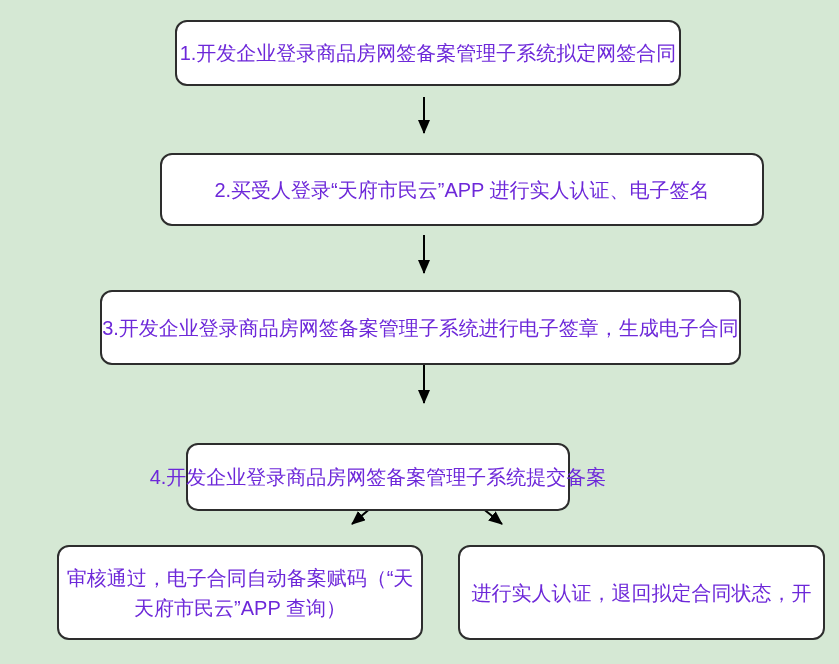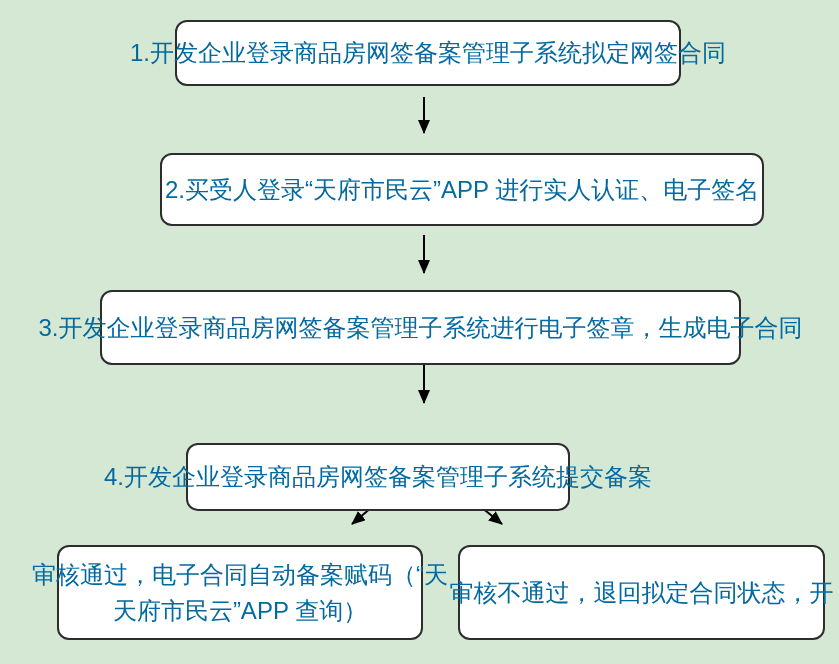--- a/index.html
+++ b/index.html
@@ -25,23 +25,23 @@
     position: absolute;
     box-sizing: border-box;
     background: var(--box-fill, #ffffff);
     border: 2px solid var(--box-border, #2d2d2d);
     border-radius: 12px;
     display: flex;
     flex-direction: column;
     align-items: center;
     justify-content: center;
     text-align: center;
-    font-size: 24px;
+    font-size: 20px;
     line-height: 1.5;
-    color: #0369a1;
+    color: #6d28d9;
     padding: 2px 6px;
   }
   .node .line {
     display: block;
     white-space: nowrap;
   }
 </style>
 </head>
 <body>
 
@@ -75,16 +75,16 @@
   <div class="node" style="left:186px; top:412px; width:384px; height:68px;margin-top:31px;">
     <span class="line">4.开发企业登录商品房网签备案管理子系统提交备案</span>
   </div>
 
   <div class="node" style="left:57px; top:545px; width:366px; height:95px;">
     <span class="line">审核通过，电子合同自动备案赋码（“天</span>
     <span class="line">天府市民云”APP 查询）</span>
   </div>
 
   <div class="node" style="left:458px; top:545px; width:367px; height:95px;">
-    <span class="line">审核不通过，退回拟定合同状态，开</span>
+    <span class="line">进行实人认证，退回拟定合同状态，开</span>
   </div>
 
 </div>
 
 </body></html>

